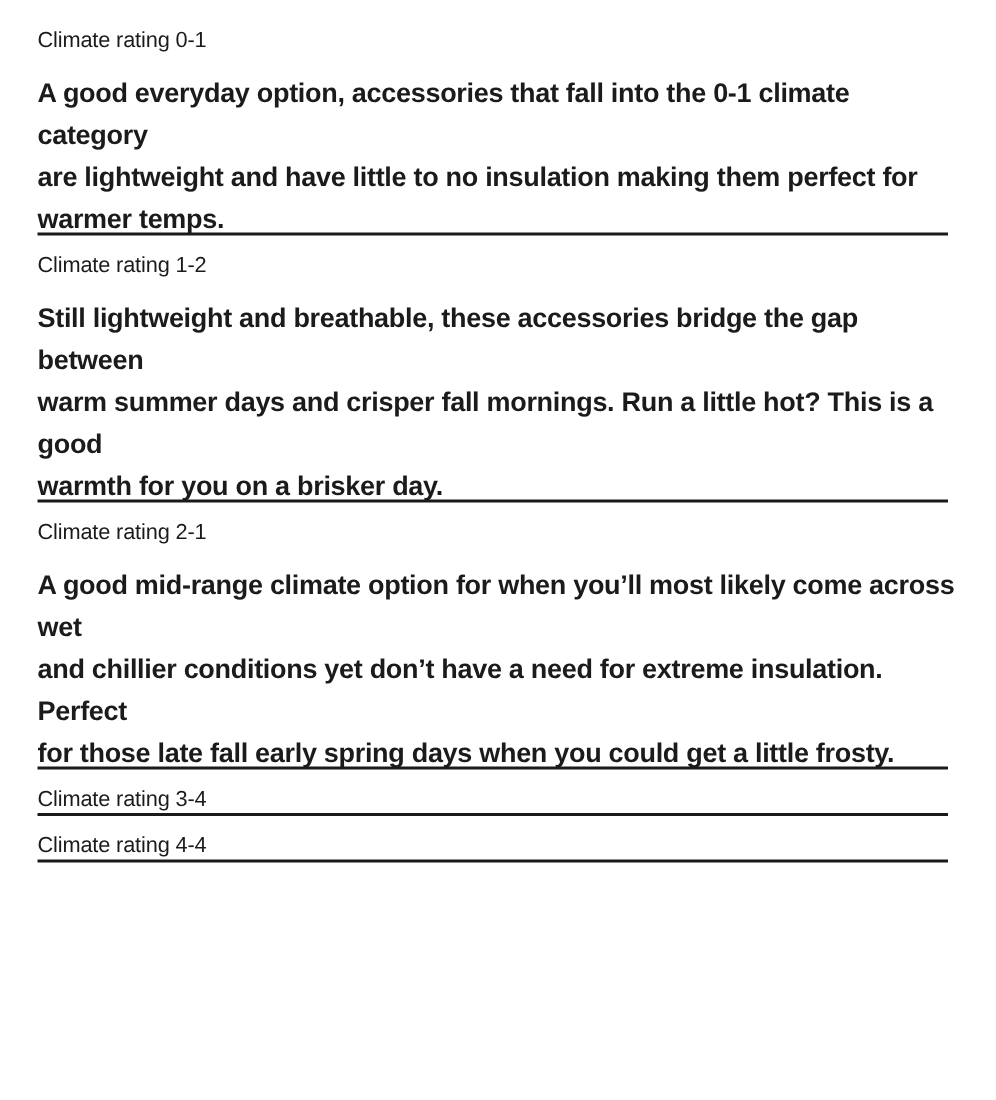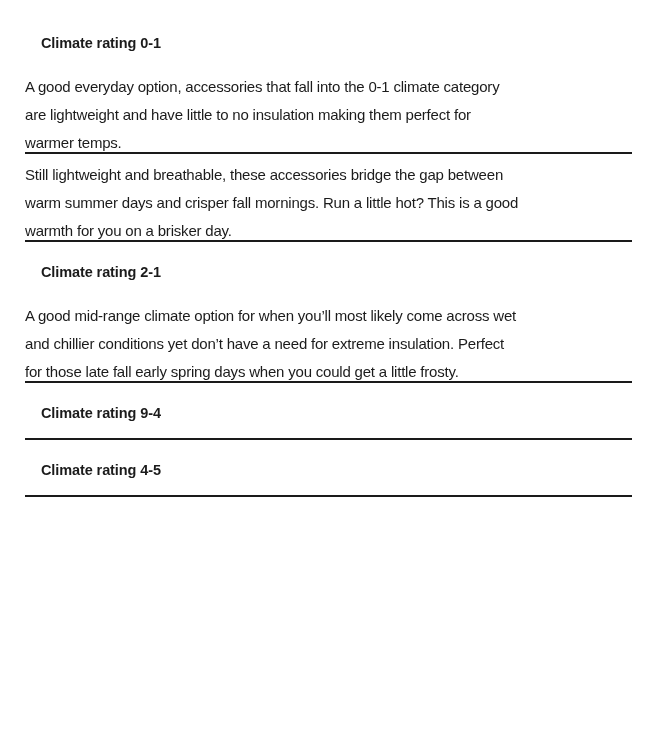--- a/index.html
+++ b/index.html
@@ -19,28 +19,28 @@
     width: 664px;
     height: 733px;
     padding: 13px 24px 10px 25px;
     background: #ffffff;
   }
   .section {
     margin: 0;
   }
   .section-heading {
     font-size: 14.5px;
-    font-weight: 700;
+    font-weight: 400;
     line-height: 28px;
-    margin: 16px;
+    margin: 0;
     letter-spacing: -0.1px;
   }
   .section-body {
-    font-size: 15px;
-    font-weight: 400;
+    font-size: 18px;
+    font-weight: 700;
     line-height: 28px;
     margin: 7px 0 0 0;
     letter-spacing: -0.2px;
     white-space: pre-line;
     width: 614px;
   }
   .section-divider {
     border: none;
     border-top: 2px solid #1a1a1a;
     width: 607px;
@@ -54,40 +54,41 @@
 
   <div class="section">
     <h2 class="section-heading">Climate rating 0-1</h2>
     <p class="section-body">A good everyday option, accessories that fall into the 0-1 climate category
 are lightweight and have little to no insulation making them perfect for
 warmer temps.</p>
     <hr class="section-divider">
   </div>
 
   <div class="section">
+    <h2 class="section-heading">Climate rating 1-2</h2>
     <p class="section-body">Still lightweight and breathable, these accessories bridge the gap between
 warm summer days and crisper fall mornings. Run a little hot? This is a good
 warmth for you on a brisker day.</p>
     <hr class="section-divider">
   </div>
 
   <div class="section">
     <h2 class="section-heading">Climate rating 2-1</h2>
     <p class="section-body">A good mid-range climate option for when you’ll most likely come across wet
 and chillier conditions yet don’t have a need for extreme insulation. Perfect
 for those late fall early spring days when you could get a little frosty.</p>
     <hr class="section-divider">
   </div>
 
   <div class="section">
-    <h2 class="section-heading">Climate rating 9-4</h2>
+    <h2 class="section-heading">Climate rating 3-4</h2>
     <hr class="section-divider">
   </div>
 
   <div class="section">
-    <h2 class="section-heading">Climate rating 4-5</h2>
+    <h2 class="section-heading">Climate rating 4-4</h2>
     <hr class="section-divider">
   </div>
 
   <div class="section">
   </div>
 
 </div>
 
 </body></html>

